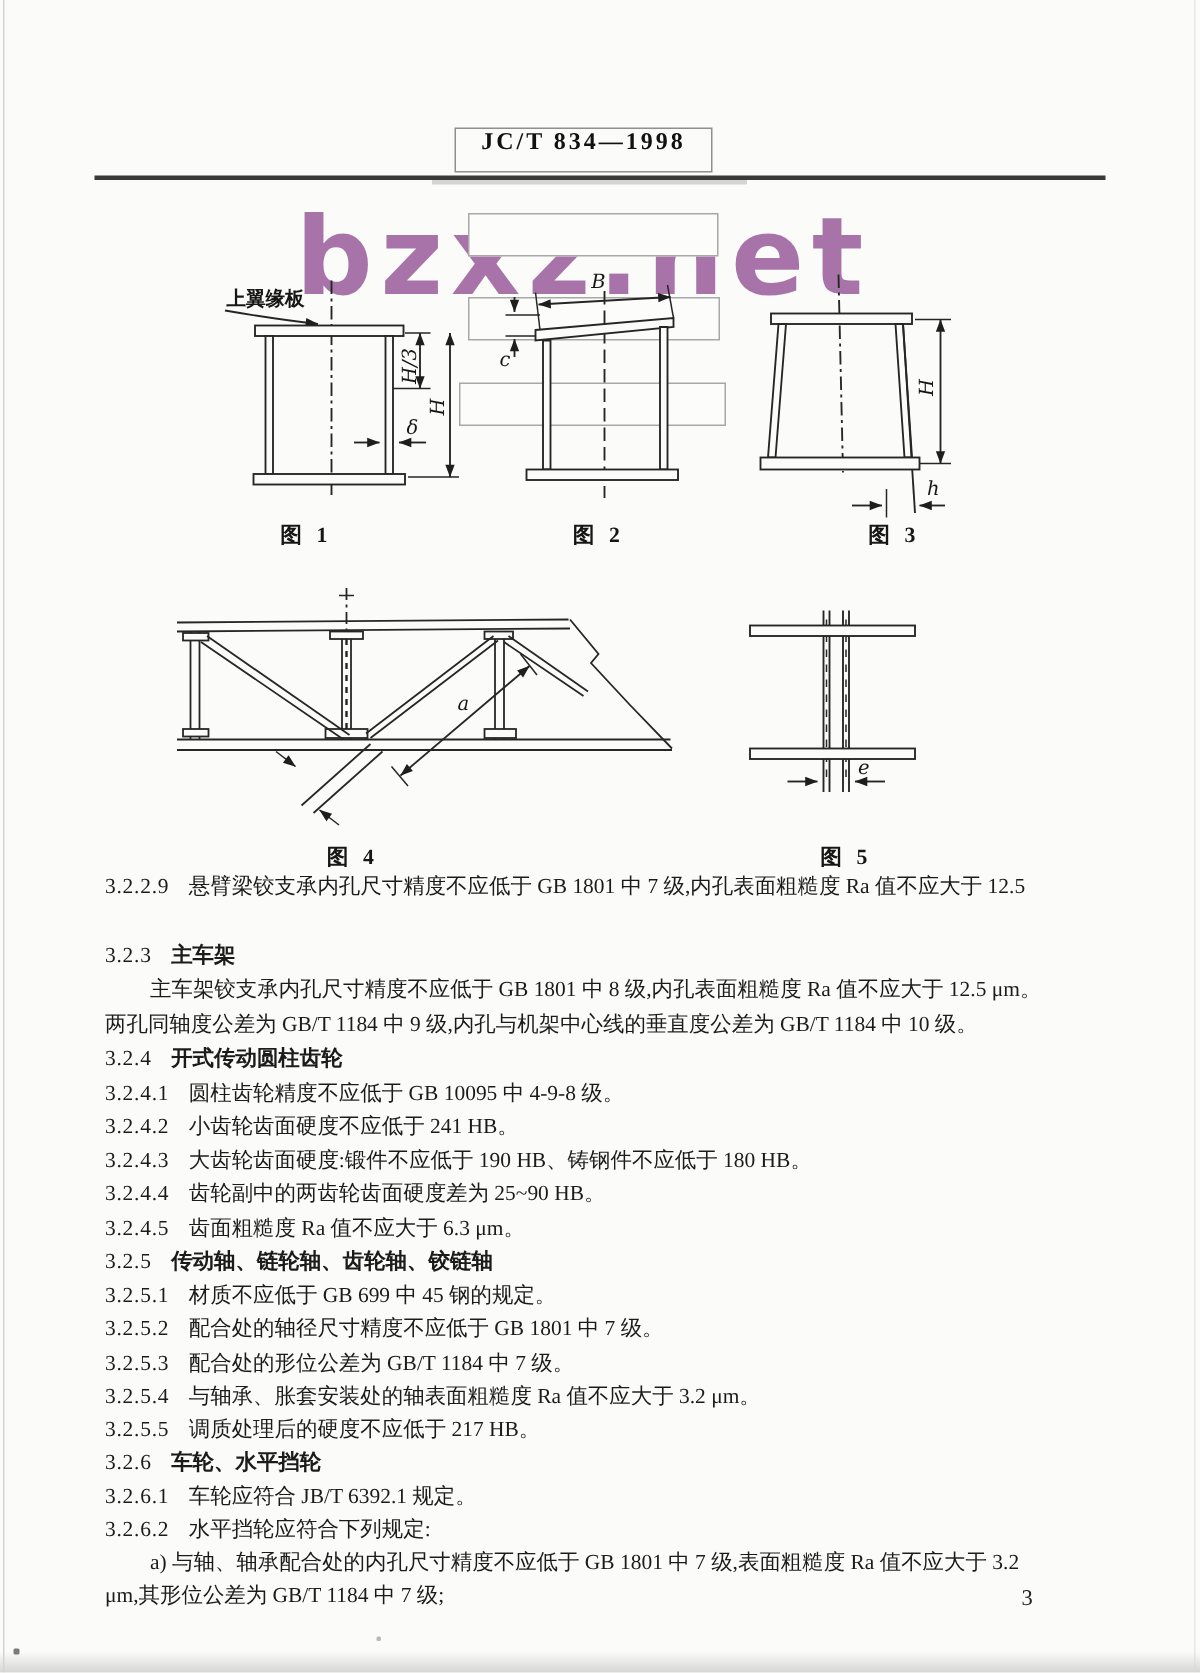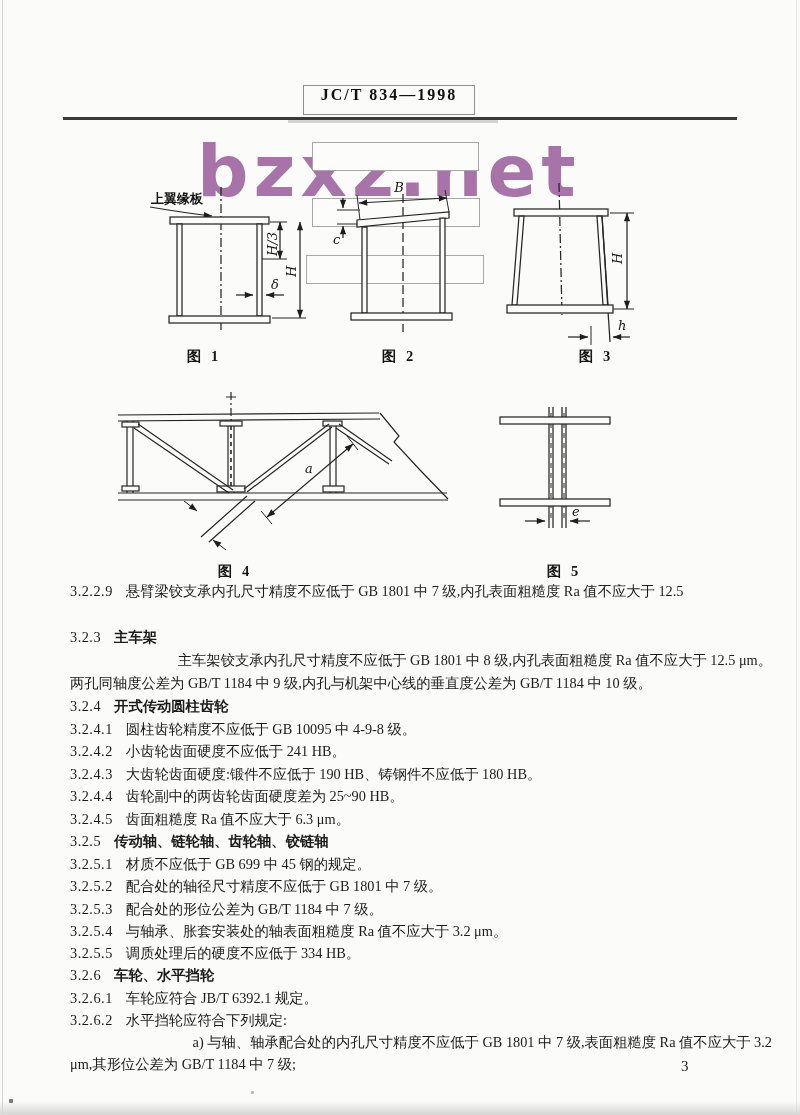--- a/index.html
+++ b/index.html
@@ -40,21 +40,21 @@
   .figs{position:absolute;left:0;top:130px;z-index:3;}
 
   
   .ln{
     position:absolute;left:70px;width:672px;z-index:4;
     font-size:14.3px;line-height:20px;white-space:nowrap;color:#1b1b1b;
   }
   .ln .num{font-weight:normal;margin-right:13px;letter-spacing:.5px;}
   .ln .num:empty{display:none;margin:0;}
   .ln.hd span.txt{font-weight:bold;margin-top:37px;}
-  .ln.ind{left:100px;text-align:right;}
+  .ln.ind{left:100px;}
   .page-num{position:absolute;left:681px;top:1058px;font-size:15px;z-index:4;color:#222;}
 
   
   .ft{font-family:"DejaVu Serif","Liberation Serif",serif;font-style:italic;font-size:13px;fill:#161616;}
   .fl{font-family:"Liberation Serif",serif;font-size:13px;fill:#161616;font-weight:bold;}
   .cap{font-family:"Liberation Serif",serif;font-size:14.5px;font-weight:bold;fill:#161616;letter-spacing:3px;}
 </style>
 </head>
 <body>
 
@@ -219,21 +219,21 @@
   <div class="ln" style="top:719px"><span class="num">3.2.4.1</span><span class="txt">圆柱齿轮精度不应低于 GB 10095 中 4-9-8 级。</span></div>
   <div class="ln" style="top:741px"><span class="num">3.2.4.2</span><span class="txt">小齿轮齿面硬度不应低于 241 HB。</span></div>
   <div class="ln" style="top:764px"><span class="num">3.2.4.3</span><span class="txt">大齿轮齿面硬度:锻件不应低于 190 HB、铸钢件不应低于 180 HB。</span></div>
   <div class="ln" style="top:786px"><span class="num">3.2.4.4</span><span class="txt">齿轮副中的两齿轮齿面硬度差为 25~90 HB。</span></div>
   <div class="ln" style="top:809px"><span class="num">3.2.4.5</span><span class="txt">齿面粗糙度 Ra 值不应大于 6.3 μm。</span></div>
   <div class="ln hd" style="top:831px"><span class="num">3.2.5</span><span class="txt">传动轴、链轮轴、齿轮轴、铰链轴</span></div>
   <div class="ln" style="top:854px"><span class="num">3.2.5.1</span><span class="txt">材质不应低于 GB 699 中 45 钢的规定。</span></div>
   <div class="ln" style="top:876px"><span class="num">3.2.5.2</span><span class="txt">配合处的轴径尺寸精度不应低于 GB 1801 中 7 级。</span></div>
   <div class="ln" style="top:899px"><span class="num">3.2.5.3</span><span class="txt">配合处的形位公差为 GB/T 1184 中 7 级。</span></div>
   <div class="ln" style="top:921px"><span class="num">3.2.5.4</span><span class="txt">与轴承、胀套安装处的轴表面粗糙度 Ra 值不应大于 3.2 μm。</span></div>
-  <div class="ln" style="top:943px"><span class="num">3.2.5.5</span><span class="txt">调质处理后的硬度不应低于 334 HB。</span></div>
+  <div class="ln" style="top:943px"><span class="num">3.2.5.5</span><span class="txt">调质处理后的硬度不应低于 217 HB。</span></div>
   <div class="ln hd" style="top:965px"><span class="num">3.2.6</span><span class="txt">车轮、水平挡轮</span></div>
   <div class="ln" style="top:988px"><span class="num">3.2.6.1</span><span class="txt">车轮应符合 JB/T 6392.1 规定。</span></div>
   <div class="ln" style="top:1010px"><span class="num">3.2.6.2</span><span class="txt">水平挡轮应符合下列规定:</span></div>
   <div class="ln ind" style="top:1032px"><span class="txt">a) 与轴、轴承配合处的内孔尺寸精度不应低于 GB 1801 中 7 级,表面粗糙度 Ra 值不应大于 3.2</span></div>
   <div class="ln" style="top:1054px"><span class="txt">μm,其形位公差为 GB/T 1184 中 7 级;</span></div>
 
   <div class="page-num">3</div>
 </div>
 
 </body></html>

